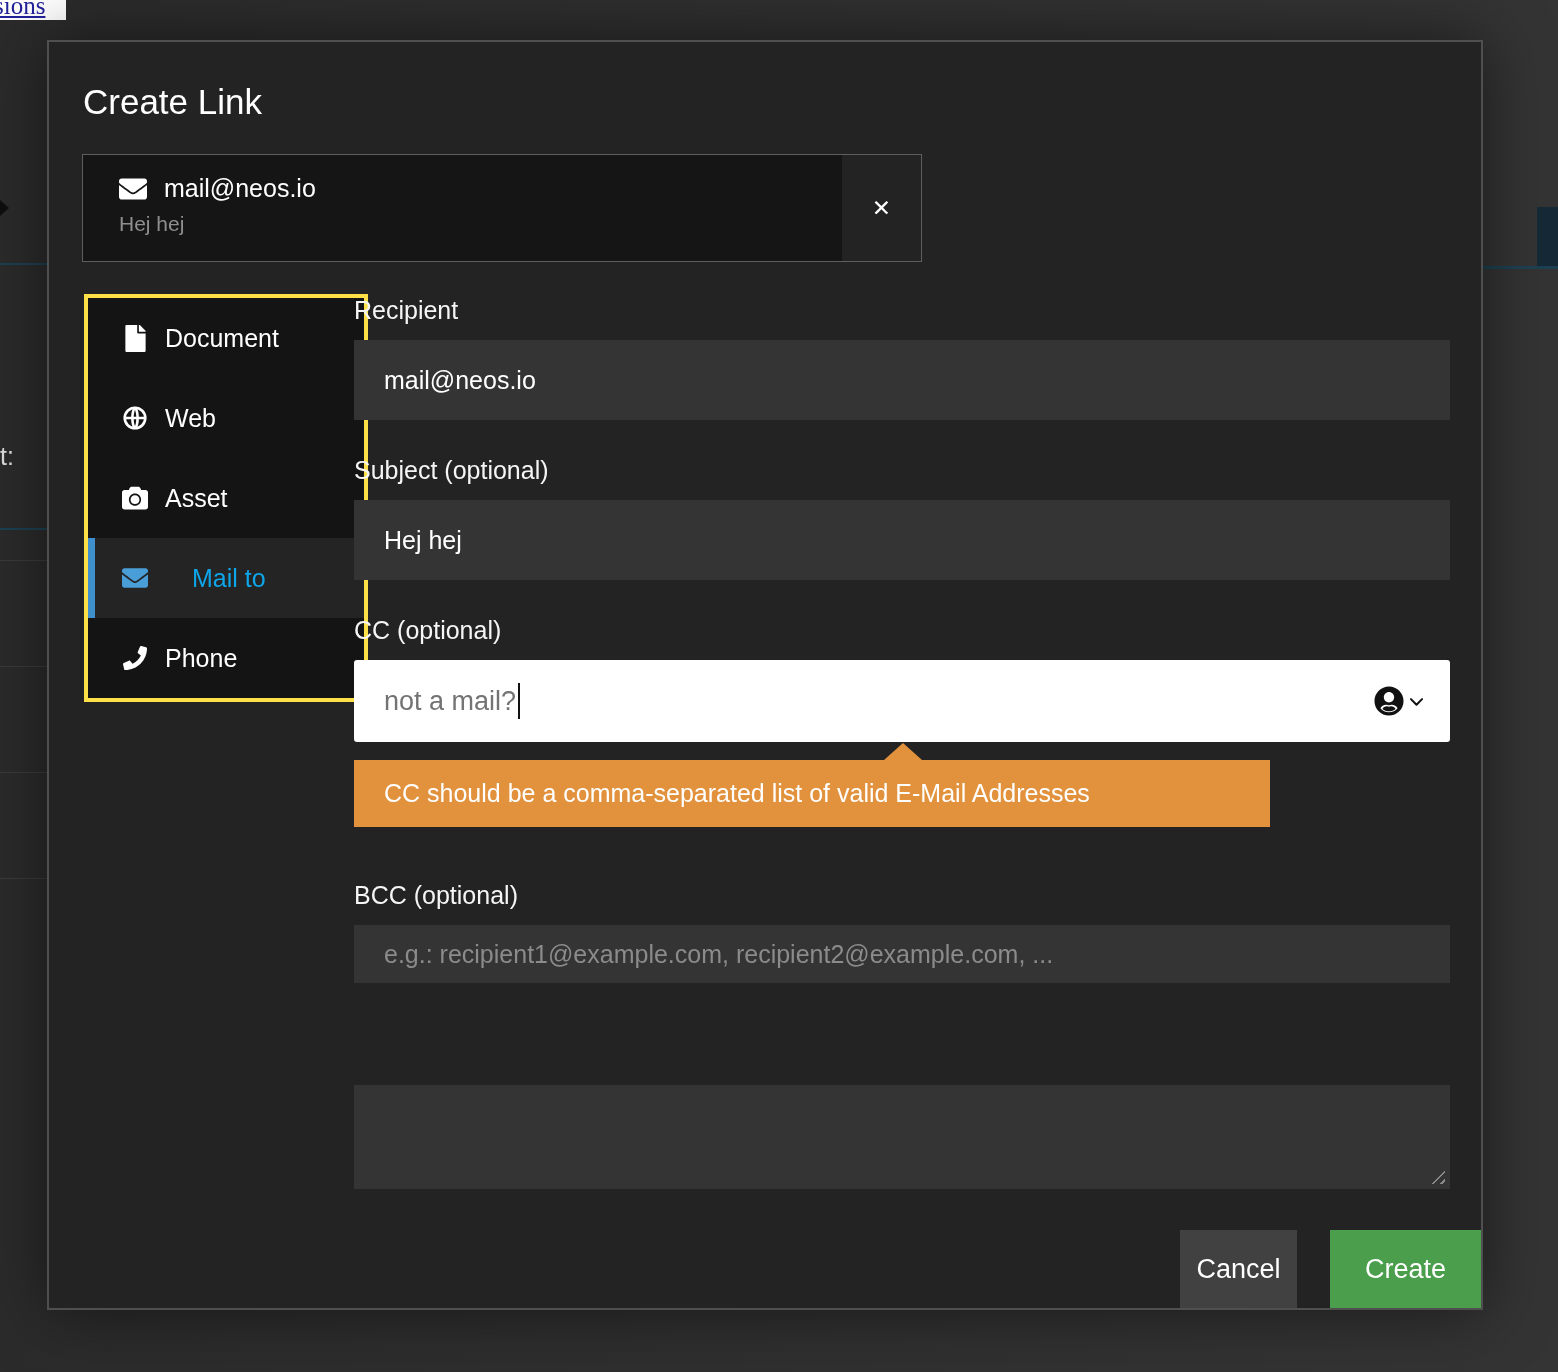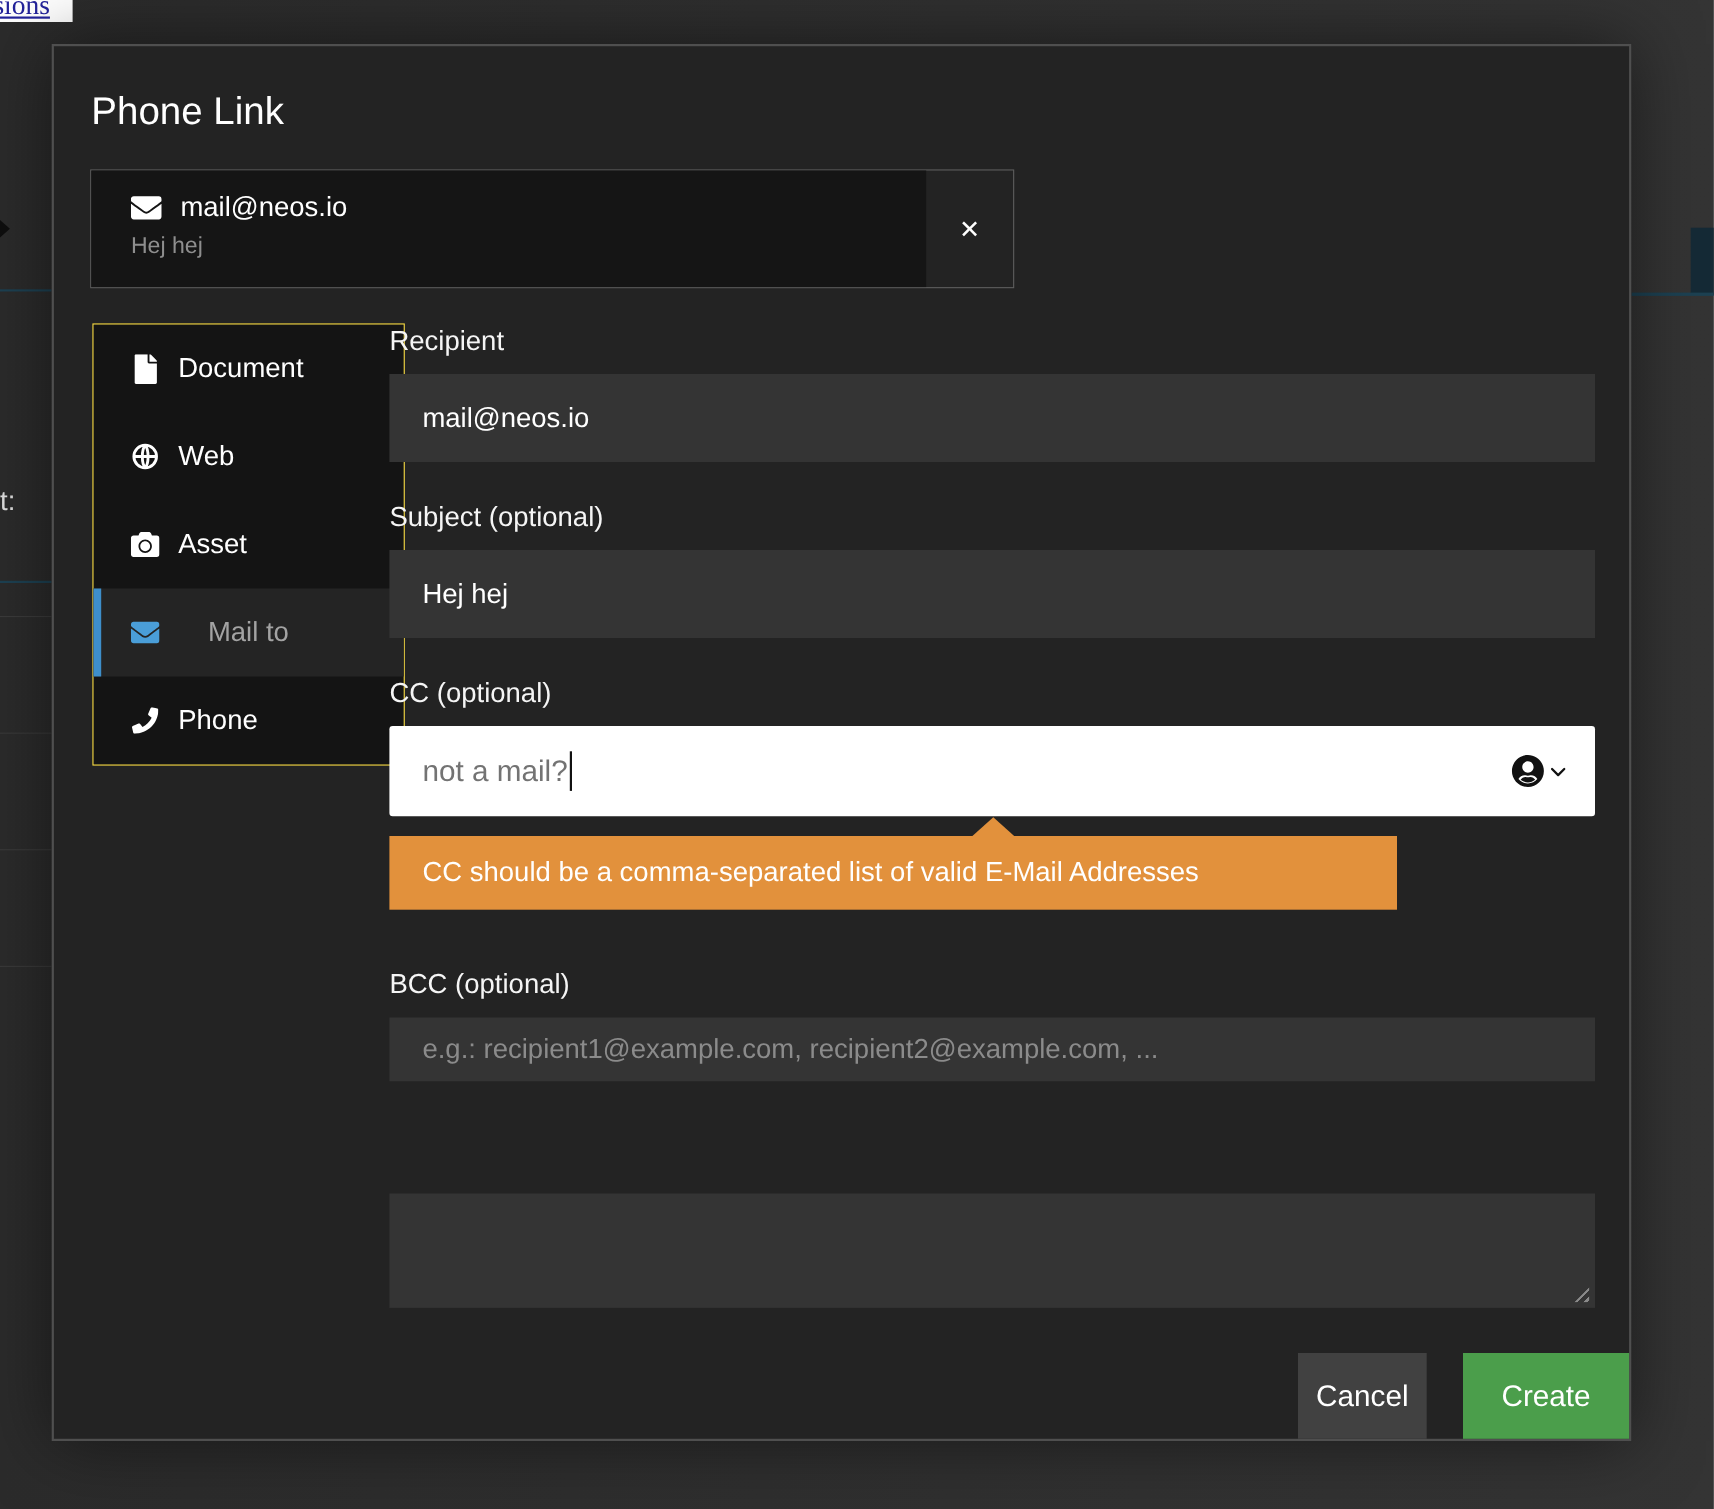--- a/index.html
+++ b/index.html
@@ -37,25 +37,25 @@
   
   .preview{left:33px;top:112px;width:840px;height:108px;box-sizing:border-box;
     border:1px solid #5e5e5e;display:flex;}
   .preview-main{flex:1;background:#151515;padding:19px 0 0 36px;box-sizing:border-box;}
   .preview-row1{display:flex;align-items:center;gap:17px;color:#ffffff;font-size:25px;}
   .preview-sub{margin-top:9px;font-size:21px;color:#8e8e8e;}
   .preview-close{width:79px;display:flex;align-items:center;justify-content:center;
     color:#ffffff;font-size:23px;cursor:pointer;background:transparent;border:none;}
 
   
-  .sidebar{left:35px;top:252px;width:284px;box-sizing:border-box;border:1px solid #fde047;background:#141414;}
+  .sidebar{left:35px;top:252px;width:284px;box-sizing:border-box;border:4px solid #fde047;background:#141414;}
   .tab{height:80px;display:flex;align-items:center;gap:17px;padding-left:34px;
     color:#ffffff;font-size:25px;cursor:pointer;box-sizing:border-box;}
   .tab .ticon{width:26px;display:flex;justify-content:center;color:#ffffff;}
-  .tab.active{background:#242424;color:#a3a3a3;border-left:7px solid #3e8fcb;padding-left:27px;gap:44px;}
+  .tab.active{background:#242424;color:#0ea5e9;border-left:7px solid #3e8fcb;padding-left:27px;gap:44px;}
   .tab.active .ticon{color:#4a9ed8;}
 
   
   .form-label{left:305px;width:1096px;color:#f5f5f5;font-size:25px;}
   .field{left:305px;width:1096px;box-sizing:border-box;background:#343434;border:none;
     color:#ffffff;font-size:25px;padding:0 30px;outline:none;}
   .field::placeholder{color:#8b8b8b;opacity:1;}
   .lbl-recipient{top:254px;} .f-recipient{top:298px;height:80px;}
   .lbl-subject{top:414px;}   .f-subject{top:458px;height:80px;}
   .lbl-cc{top:574px;}
@@ -95,21 +95,21 @@
 <div class="abs bg-line bg-line-l2"></div>
 <div class="abs bg-faint" style="top:560px"></div>
 <div class="abs bg-faint" style="top:666px"></div>
 <div class="abs bg-faint" style="top:772px"></div>
 <div class="abs bg-faint" style="top:878px"></div>
 <div class="abs bg-tab-right"></div>
 <div class="abs bg-line bg-line-r"></div>
 
 <div class="abs modal">
 
-  <div class="abs modal-title">Phone Link</div>
+  <div class="abs modal-title">Create Link</div>
 
   <div class="abs preview">
     <div class="preview-main">
       <div class="preview-row1">
         <span class="ticon">
           <svg width="28" height="28" viewBox="0 0 512 512" fill="currentColor">
               <path d="M502.3 190.8c3.9-3.1 9.7-.2 9.7 4.7V400c0 26.5-21.5 48-48 48H48c-26.5 0-48-21.5-48-48V195.6c0-5 5.7-7.8 9.7-4.7 22.4 17.4 52.1 39.5 154.1 113.6 21.1 15.4 56.7 47.8 92.2 47.6 35.7.3 72-32.8 92.3-47.6 102-74.1 131.6-96.3 154-113.7zM256 320c23.2.4 56.6-29.2 73.4-41.4 132.7-96.3 142.8-104.7 173.4-128.7 5.8-4.5 9.2-11.5 9.2-18.9v-19c0-26.5-21.5-48-48-48H48C21.5 64 0 85.5 0 112v19c0 7.4 3.4 14.3 9.2 18.9 30.6 23.9 40.7 32.4 173.4 128.7 16.8 12.2 50.2 41.8 73.4 41.4z"></path>
             </svg>
         </span>
         <span>mail@neos.io</span>

